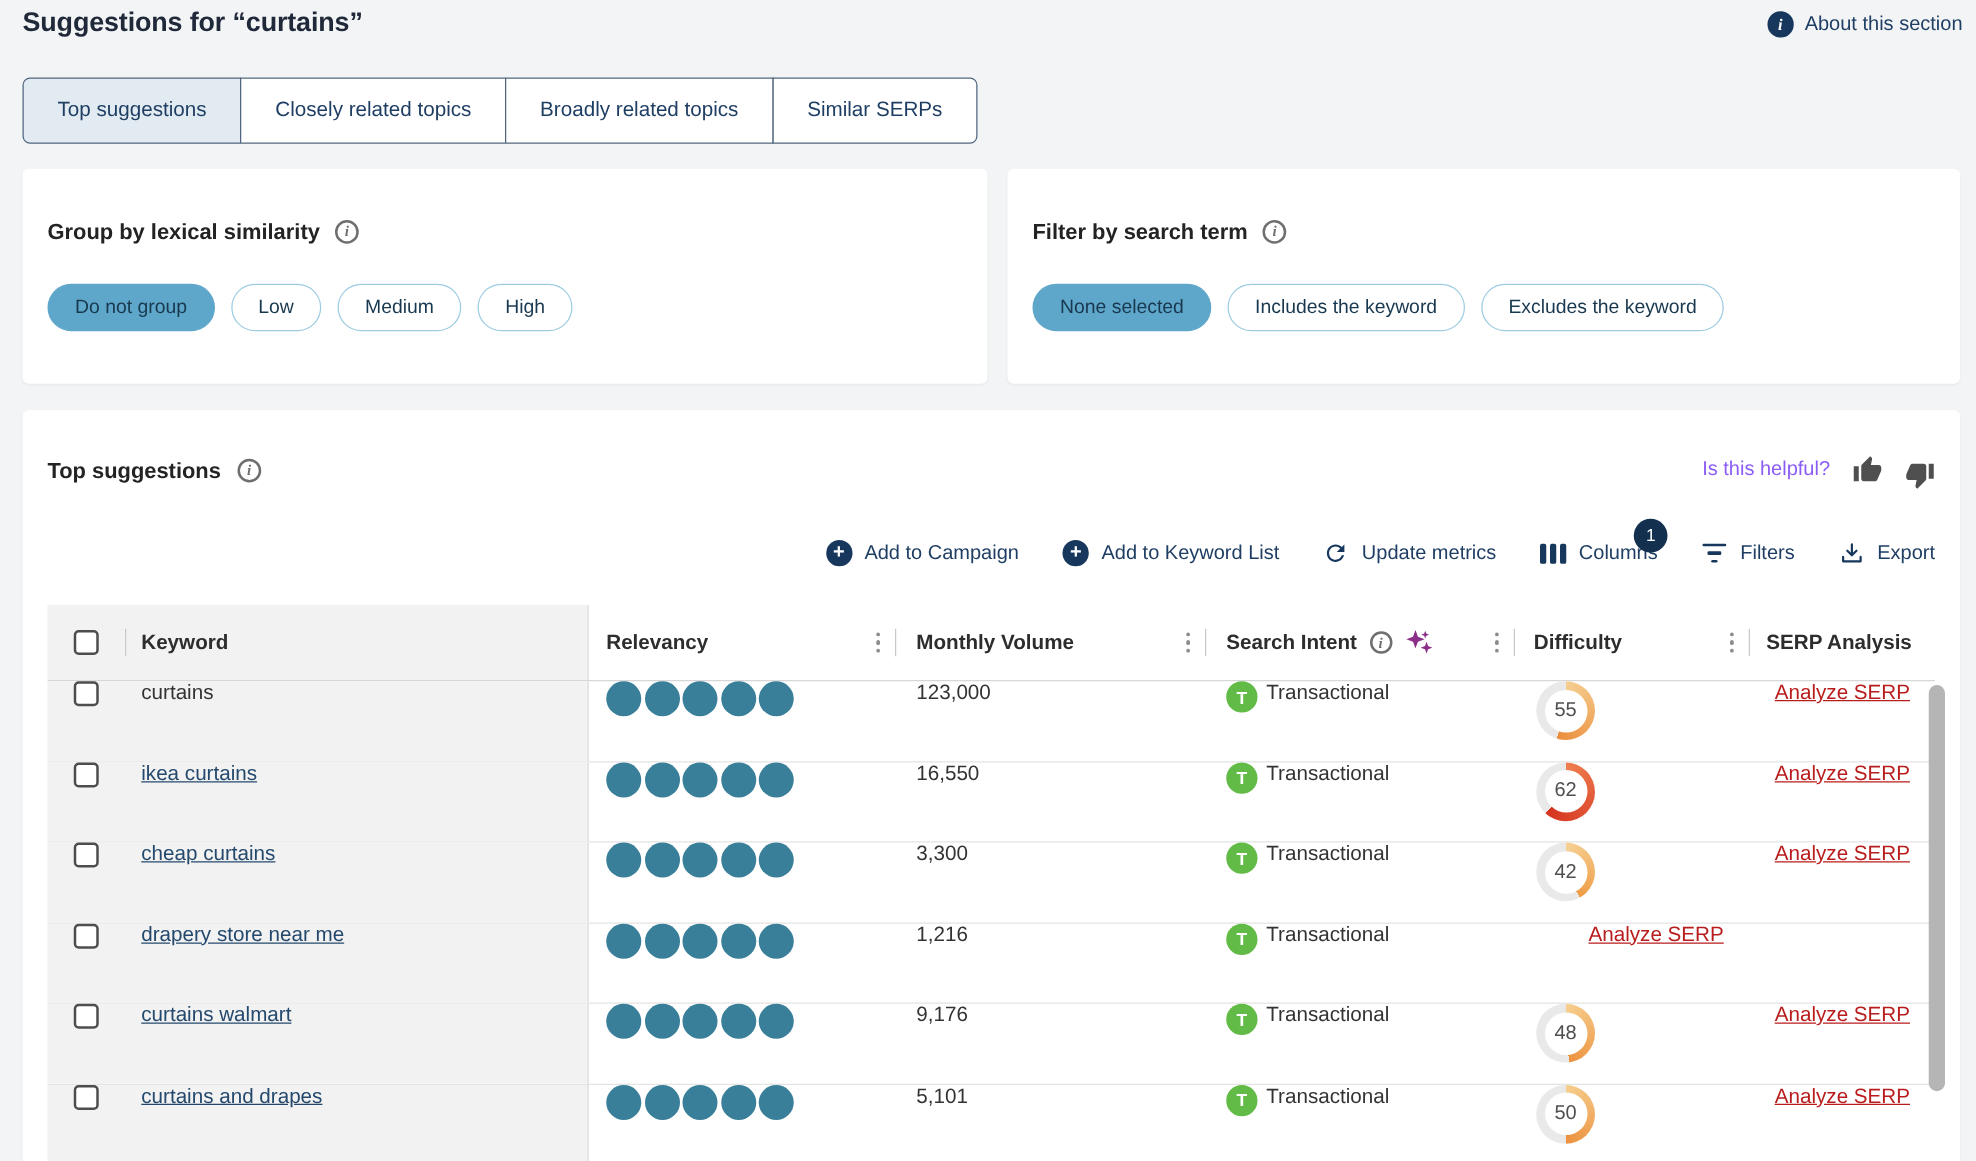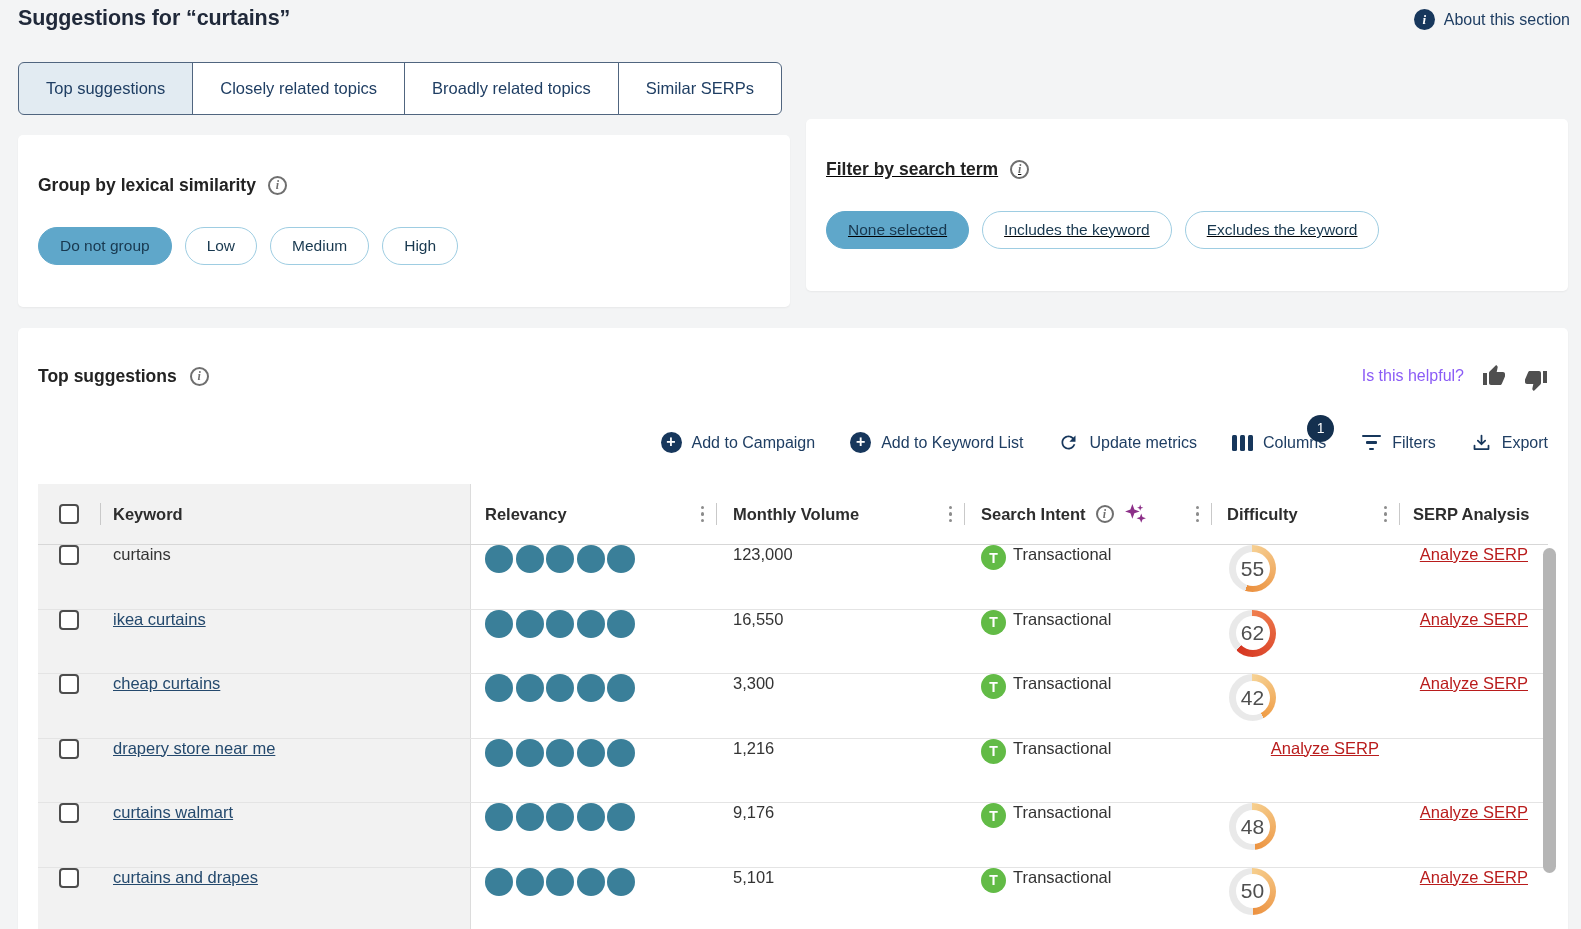--- a/index.html
+++ b/index.html
@@ -15,21 +15,21 @@
   
   .tabs { position: absolute; top: 62px; left: 18px; display: flex; }
   .tab { height: 53px; padding: 0 27px; display: flex; align-items: center; background: #fff; border: 1px solid #50657f; color: #1f3e63; font-size: 16.5px; cursor: pointer; margin-left: -1px; }
   .tab:first-child { margin-left: 0; border-radius: 6px 0 0 6px; }
   .tab:last-child { border-radius: 0 6px 6px 0; }
   .tab.active { background: #e2ebf2; }
 
   
   .card { position: absolute; background: #fff; border-radius: 5px; box-shadow: 0 1px 2px rgba(0,0,0,0.05); }
   .card-group { top: 135px; left: 18px; width: 772px; height: 172px; padding: 40px 20px 0; }
-  .card-filter { top: 119px; left: 806px; width: 762px; height: 172px; padding: 40px 20px 0; text-decoration: underline; }
+  .card-filter { top: 135px; left: 806px; width: 762px; height: 172px; padding: 40px 20px 0; }
   .card-title-row { display: flex; align-items: center; gap: 12px; margin-bottom: 31px; }
   .card-title { font-size: 17.5px; font-weight: 700; color: #232323; }
   .info-outline { width: 19px; height: 19px; border-radius: 50%; border: 2px solid #6f6f6f; color: #6f6f6f; font-size: 12px; font-weight: 700; display: inline-flex; align-items: center; justify-content: center; font-family: "Liberation Serif", serif; font-style: italic; flex: none; cursor: pointer; }
   .pills { display: flex; gap: 13px; }
   .pill { height: 38px; padding: 0 21px; display: flex; align-items: center; border-radius: 19px; border: 1px solid #9ecde2; background: #fff; color: #18384f; font-size: 15.5px; cursor: pointer; }
   .pill.selected { background: #5fa7ca; border-color: #5fa7ca; }
 
   
   .card-main { top: 328px; left: 18px; width: 1550px; height: 640px; }
   .results-head { position: absolute; top: 36px; left: 20px; right: 20px; display: flex; justify-content: space-between; align-items: center; }
@@ -77,21 +77,21 @@
 
   .trow { height: 64.5px; border-bottom: 1px solid #e4e4e4; }
   .td { display: flex; font-size: 16.5px; color: #333; }
   .kw-link { color: #24496d; text-decoration: underline; cursor: pointer; }
   .kw-link.plain { color: #333; text-decoration: none; cursor: default; }
   .dot { width: 28px; height: 28px; border-radius: 50%; background: #3a7f99; margin-right: 2.5px; flex: none; }
   .intent-badge { width: 25px; height: 25px; border-radius: 50%; background: #62bb46; color: #fff; font-size: 14px; font-weight: 700; display: flex; align-items: center; justify-content: center; margin-right: 7px; flex: none; }
   .td-diff { padding-left: 18px; }
   .donut { width: 47px; height: 47px; border-radius: 50%; display: flex; align-items: center; justify-content: center; }
   .donut-hole { width: 34px; height: 34px; border-radius: 50%; background: #fff; display: flex; align-items: center; justify-content: center; }
-  .donut-val { font-size: 21px; color: #4f4f4f; }
+  .donut-val { font-size: 16px; color: #4f4f4f; }
   .td-serp { justify-content: flex-end; padding-right: 20px; }
   .serp-link { color: #b91c1c; text-decoration: underline; cursor: pointer; }
 
   .scroll-thumb { position: absolute; left: 1525px; top: 220px; width: 13px; height: 325px; background: #b5b5b5; border-radius: 7px; cursor: grab; }
 </style>
 </head>
 <body>
 
 <div class="page">
 

